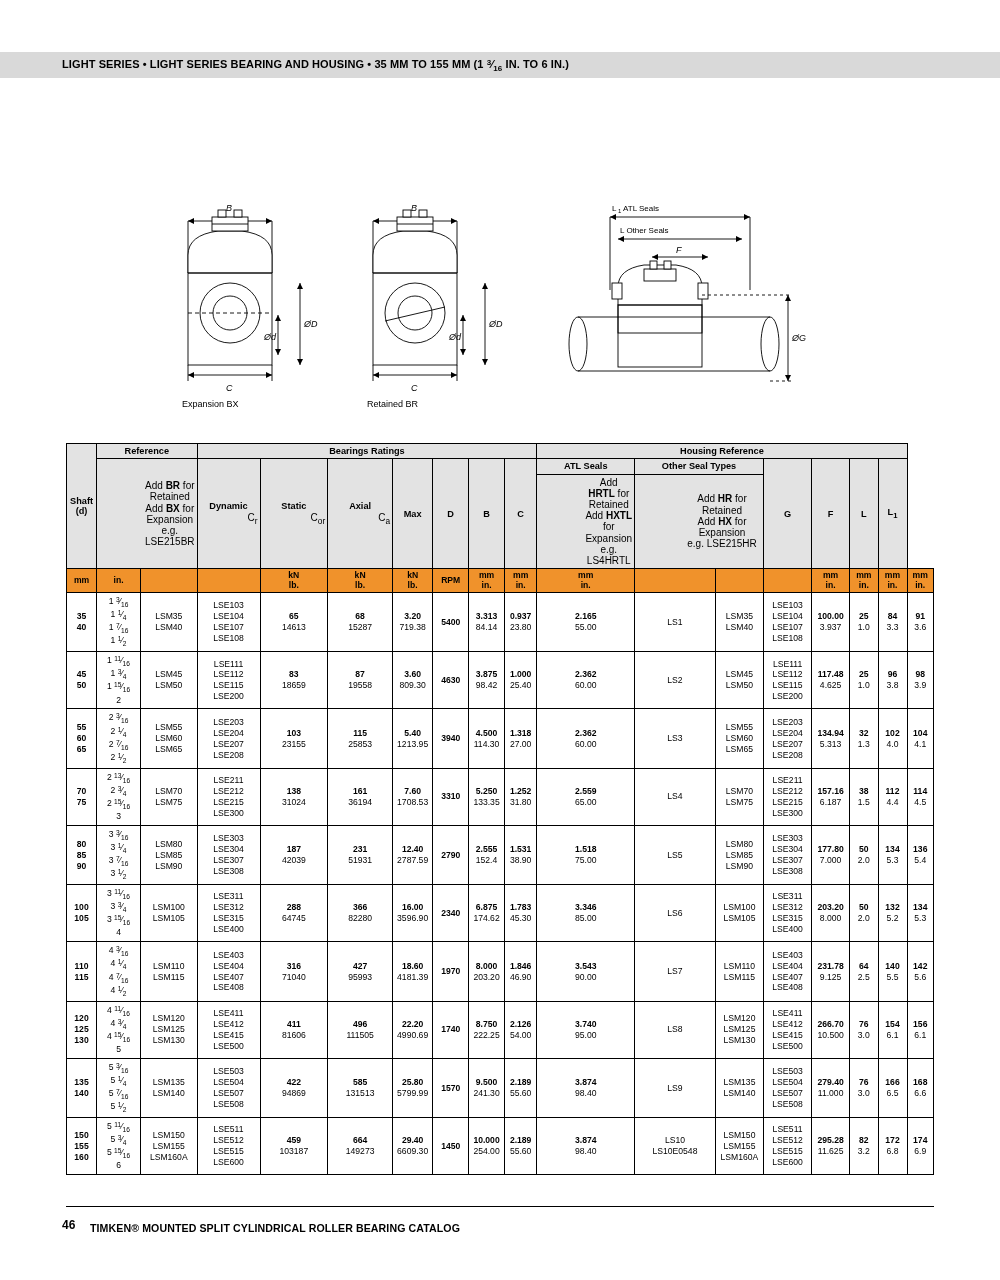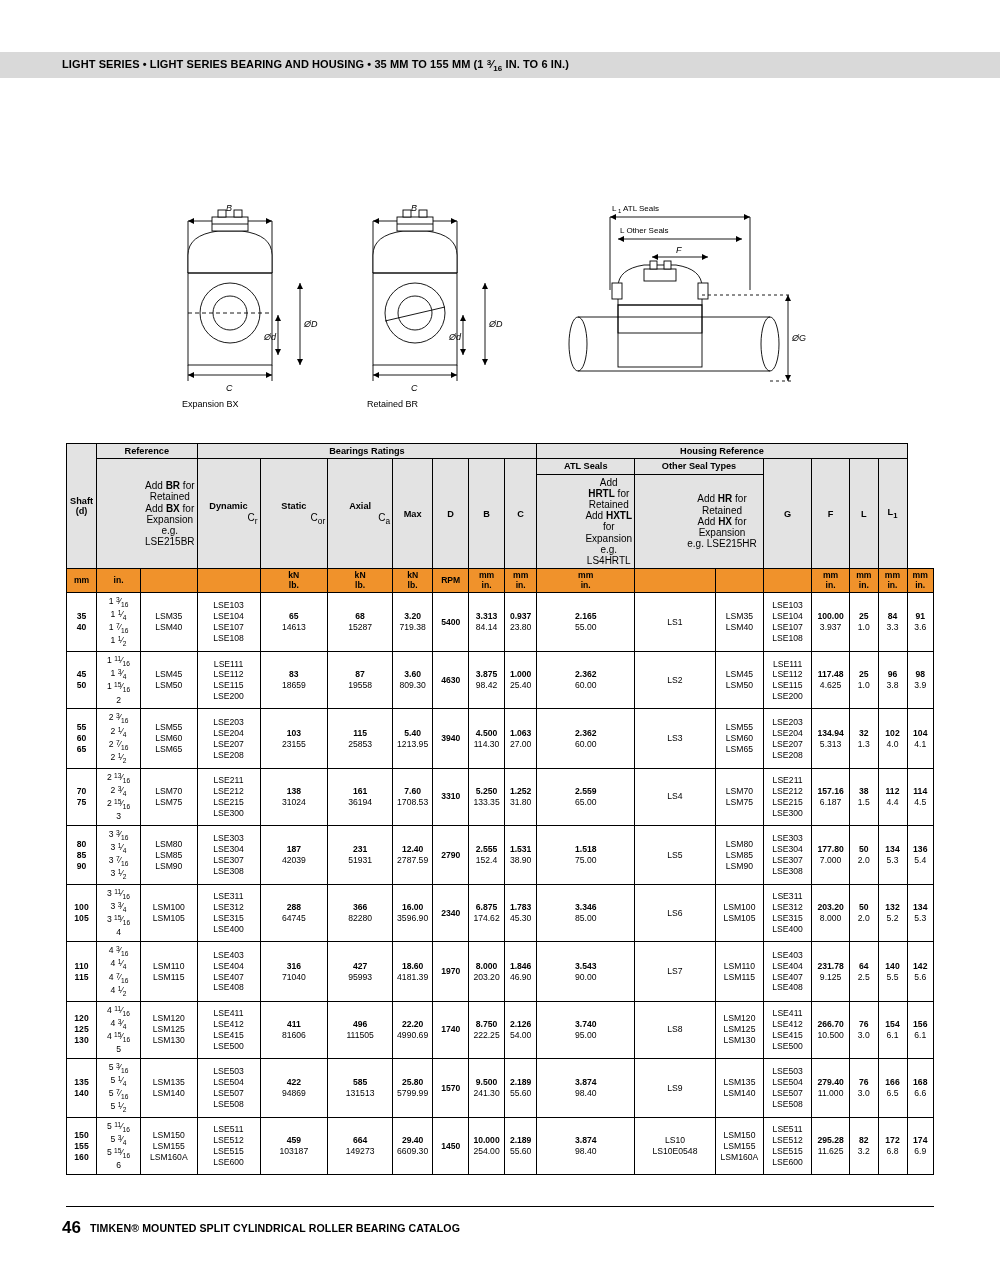--- a/index.html
+++ b/index.html
@@ -44,21 +44,21 @@
   .hdr td{font-weight:bold;font-size:9.2px;line-height:1.12;padding:2px 2px;}
   .hdr .small{font-size:10px;font-weight:normal;padding-left:48px;}
   .shade{background:#e3e3e3;}
   .orange{background:#f0922b;}
   .orange td{font-weight:bold;font-size:8.6px;line-height:1.1;padding:2px 1px;}
   .body td{line-height:1.27;padding:3px 2px;}
   .bigrow td{height:50px;}
 
   
   .footer-rule{position:absolute;left:66px;top:1206px;width:868px;height:1.2px;background:#000;}
-  .pg{position:absolute;left:62px;top:1218px;font-size:17px;font-weight:bold;}
+  .pg{position:absolute;left:62px;top:1218px;font-size:12px;font-weight:bold;}
   .foot{position:absolute;left:90px;top:1222px;font-size:10.6px;font-weight:bold;letter-spacing:.1px;}
 </style>
 </head>
 <body>
 
 <div class="page">
 
   <div class="subbar">
     <div class="t"><span>LIGHT SERIES • LIGHT SERIES BEARING AND HOUSING • 35 MM TO 155 MM (1 </span><sup class="frac">3</sup>⁄<sub style="font-size:8px">16</sub><span> IN. TO 6 IN.)</span></div>
   </div>
@@ -327,21 +327,21 @@
         <tr class="body bigrow">
           <td><b>55<br>60<br>65</b></td>
           <td>2 <sup style="font-size:6.6px;vertical-align:2px">3</sup>⁄<sub style="font-size:6.6px">16</sub><br>2 <sup style="font-size:6.6px;vertical-align:2px">1</sup>⁄<sub style="font-size:6.6px">4</sub><br>2 <sup style="font-size:6.6px;vertical-align:2px">7</sup>⁄<sub style="font-size:6.6px">16</sub><br>2 <sup style="font-size:6.6px;vertical-align:2px">1</sup>⁄<sub style="font-size:6.6px">2</sub></td>
           <td>LSM55<br>LSM60<br>LSM65</td>
           <td>LSE203<br>LSE204<br>LSE207<br>LSE208</td>
           <td><b>103</b><br>23155</td>
           <td><b>115</b><br>25853</td>
           <td><b>5.40</b><br>1213.95</td>
           <td><b>3940</b></td>
           <td><b>4.500</b><br>114.30</td>
-          <td><b>1.063</b><br>27.00</td>
+          <td><b>1.318</b><br>27.00</td>
           <td><b>2.362</b><br>60.00</td>
           <td>LS3</td>
           <td>LSM55<br>LSM60<br>LSM65</td>
           <td>LSE203<br>LSE204<br>LSE207<br>LSE208</td>
           <td><b>134.94</b><br>5.313</td>
           <td><b>32</b><br>1.3</td>
           <td><b>102</b><br>4.0</td>
           <td><b>104</b><br>4.1</td>
         </tr>
         <tr class="body bigrow">

